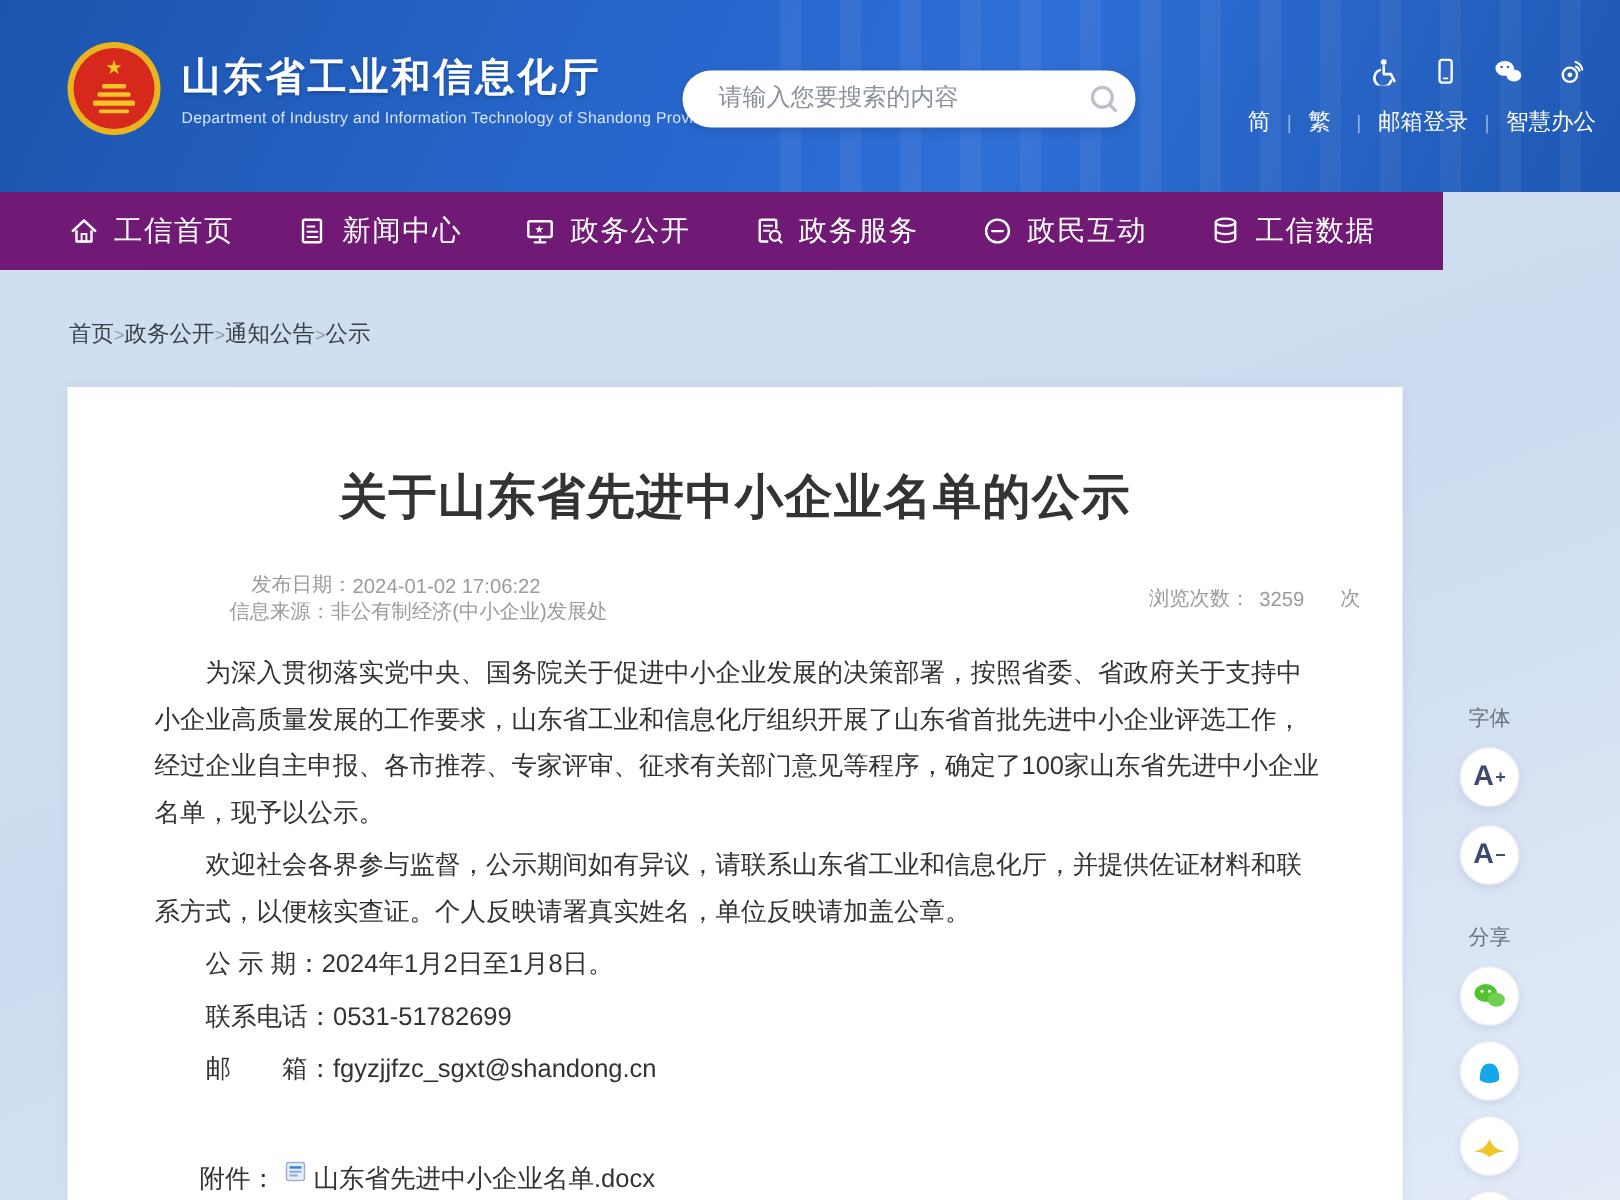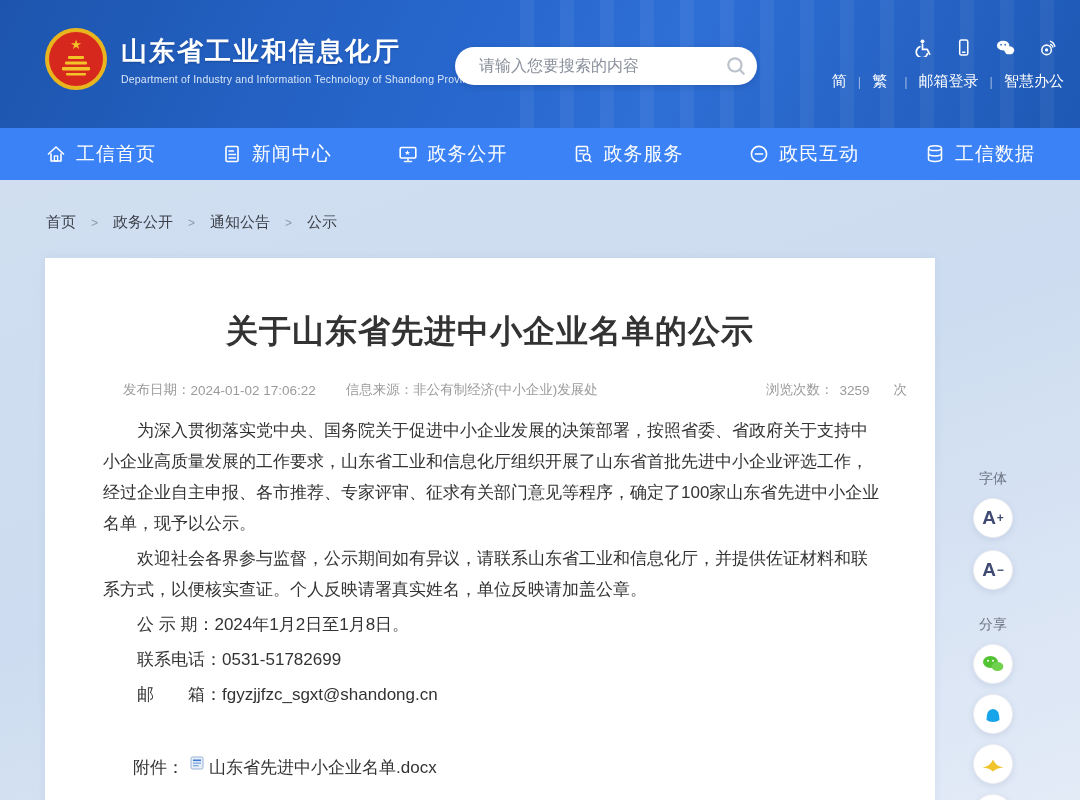--- a/index.html
+++ b/index.html
@@ -38,40 +38,40 @@
 
   .header-right { position: absolute; right: 16px; top: 38px; }
   .util-icons { display: flex; justify-content: flex-end; align-items: center; gap: 22px; margin-bottom: 15px; margin-right: 6px; }
   .util-icons a { display: flex; }
   .util-links { color: #fff; font-size: 15px; display: flex; align-items: center; gap: 11px; }
   .util-links a { color: #fff; }
   .sep { color: rgba(255,255,255,.5); font-size: 13px; }
 
   
   .nav {
-    position: absolute; top: 128px; left: 0; width: 1080px; height: 52px;
-    background: #3b82f6; display: flex; align-items: center;
+    position: absolute; top: 128px; left: 0; width: 962px; height: 52px;
+    background: #701a75; display: flex; align-items: center;
     justify-content: space-between; padding: 0 45px;
   }
   .nav-item { display: flex; align-items: center; gap: 9px; color: #fff; font-size: 19px; letter-spacing: 1px; }
 
   
-  .breadcrumb { position: absolute; top: 213px; left: 46px; display: flex; align-items: center; gap: 15px; font-size: 15px; color: #3a3f48; }
+  .breadcrumb { position: absolute; top: 213px; left: 46px; display: flex; align-items: center; font-size: 15px; color: #3a3f48; }
   .breadcrumb a { color: #3a3f48; }
   .bc-sep { color: #8f9aad; font-size: 12px; }
   .bc-current { color: #3a3f48; }
 
   
   .card {
     position: absolute; top: 258px; left: 45px; width: 890px; height: 560px;
     background: #fff; box-shadow: 0 0 8px rgba(100,125,165,.10);
   }
   .title { margin: 52px 40px 0; text-align: center; font-size: 32px; color: #333; font-weight: bold; letter-spacing: 1px; }
   .meta { display: flex; justify-content: space-between; margin: 27px 28px 0 78px; font-size: 13.5px; color: #9b9b9b; }
-  .meta-left { display: flex; align-items: center; }
+  .meta-left { display: flex; align-items: center; flex-direction: column; }
   .meta-group { display: flex; align-items: center; }
   .meta-group + .meta-group { margin-left: 30px; }
   .meta-right { display: flex; align-items: center; }
   .views-value { margin-left: 6px; }
   .views-unit { margin-left: 24px; }
 
   .body { margin: 16px 52px 0 58px; font-size: 17px; color: #333; line-height: 31px; }
   .para { margin: 0 0 4px; text-indent: 2em; }
 
   .attachment { margin: 42px 0 0 30px; display: flex; align-items: center; font-size: 17px; color: #333; }

